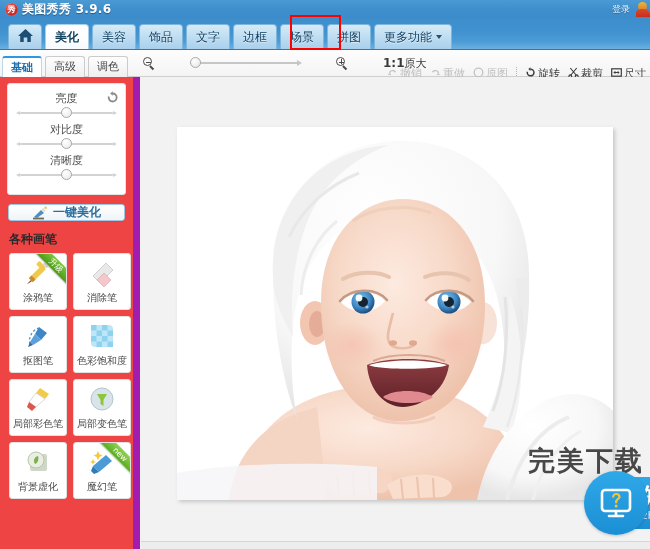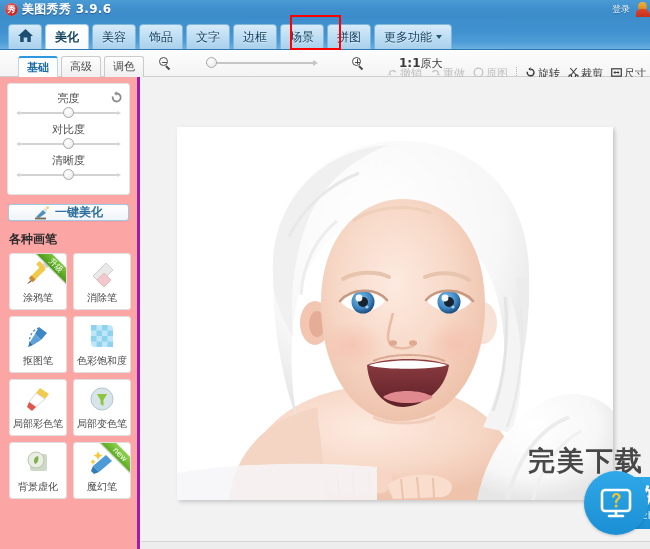--- a/index.html
+++ b/index.html
@@ -110,21 +110,21 @@
   }
 
   
   .subbar {
     position: absolute; left: 0; top: 50px;
     width: 650px; height: 27px;
     background: linear-gradient(to bottom,#fdfdfd 0%, #f4f4f4 100%);
     border-bottom: 1px solid #cfcfcf;
     display: flex; align-items: center;
   }
-  .subtabs { display: flex; align-items: flex-end; height: 27px; padding-left: 18px; }
+  .subtabs { display: flex; align-items: flex-end; height: 27px; padding-left: 2px; }
   .subtab {
     height: 21px; padding: 0 8px; margin-right: 3px;
     display: flex; align-items: center; justify-content: center;
     font-size: 11px; color: #4a4a4a;
     background: linear-gradient(to bottom,#fefefe,#efefef);
     border: 1px solid #cbcbcb; border-bottom: none;
     border-radius: 3px 3px 0 0;
     white-space: nowrap;
   }
   .subtab.active {
@@ -194,22 +194,22 @@
   .tbtn .glyph { font-size: 11px; line-height: 1; }
   .tsep {
     width: 1px; height: 13px; margin-left: 8px;
     border-left: 1px dotted #b4b4b4;
   }
 
   
   .leftpanel {
     position: absolute; left: 0; top: 77px;
     width: 140px; height: 472px;
-    background: #fca5a5;
-    border-right: 3px solid #a21caf;
+    background: #ef4444;
+    border-right: 7px solid #a21caf;
     overflow: hidden;
   }
   .slider-card {
     margin: 6px 7px 0 7px;
     background: #ffffff;
     border: 1px solid #e2e2e2;
     border-radius: 3px;
     padding: 6px 8px 9px 8px;
     position: relative;
   }

